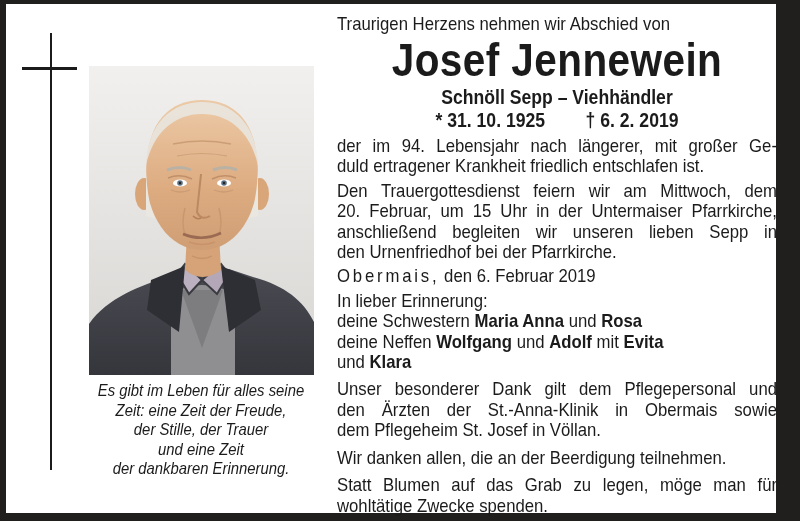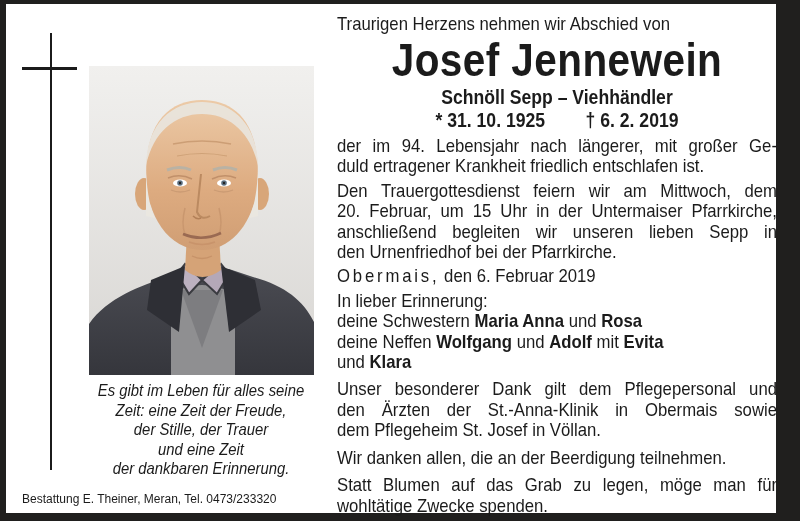--- a/index.html
+++ b/index.html
@@ -127,21 +127,20 @@
   </div>
 
   <div class="poem">
     <div>Es gibt im Leben für alles seine</div>
     <div>Zeit: eine Zeit der Freude,</div>
     <div>der Stille, der Trauer</div>
     <div>und eine Zeit</div>
     <div>der dankbaren Erinnerung.</div>
   </div>
 
-  <div class="credit">Bestattung E. Theiner, Meran, Tel. 0473/233320</div>
 
   <div class="rightcol">
     <div class="intro">Traurigen Herzens nehmen wir Abschied von</div>
     <div class="name">Josef Jennewein</div>
     <div class="alias">Schnöll Sepp – Viehhändler</div>
     <div class="dates">
       <span>* 31. 10. 1925</span>
       <span>† 6. 2. 2019</span>
     </div>
     <div id="paras">

